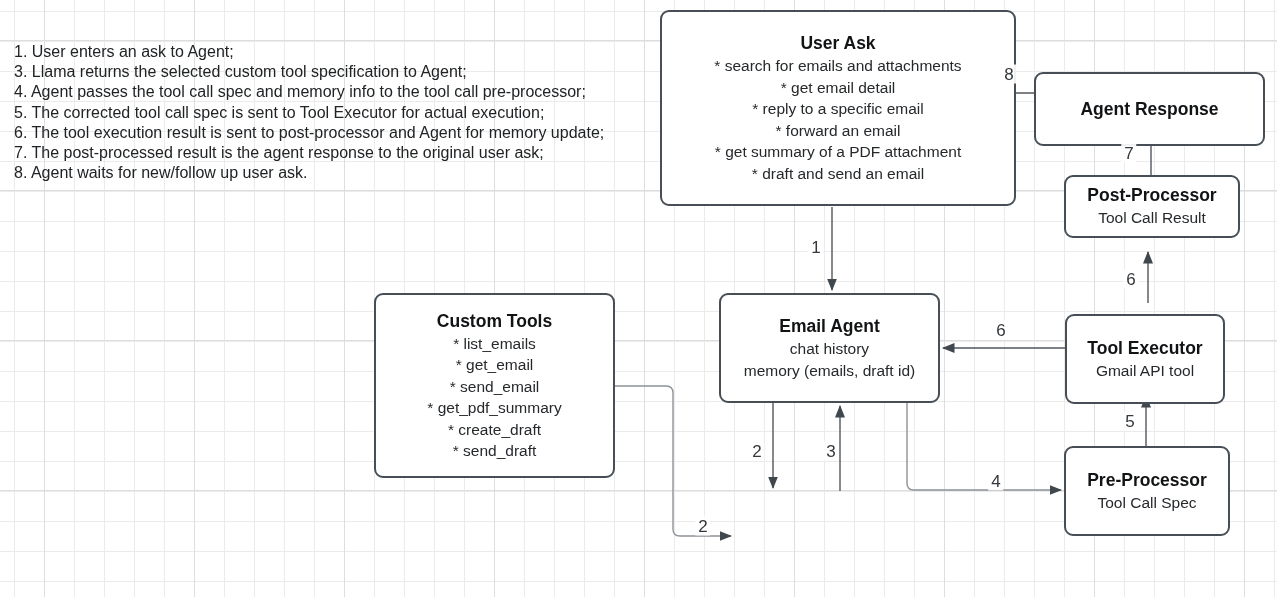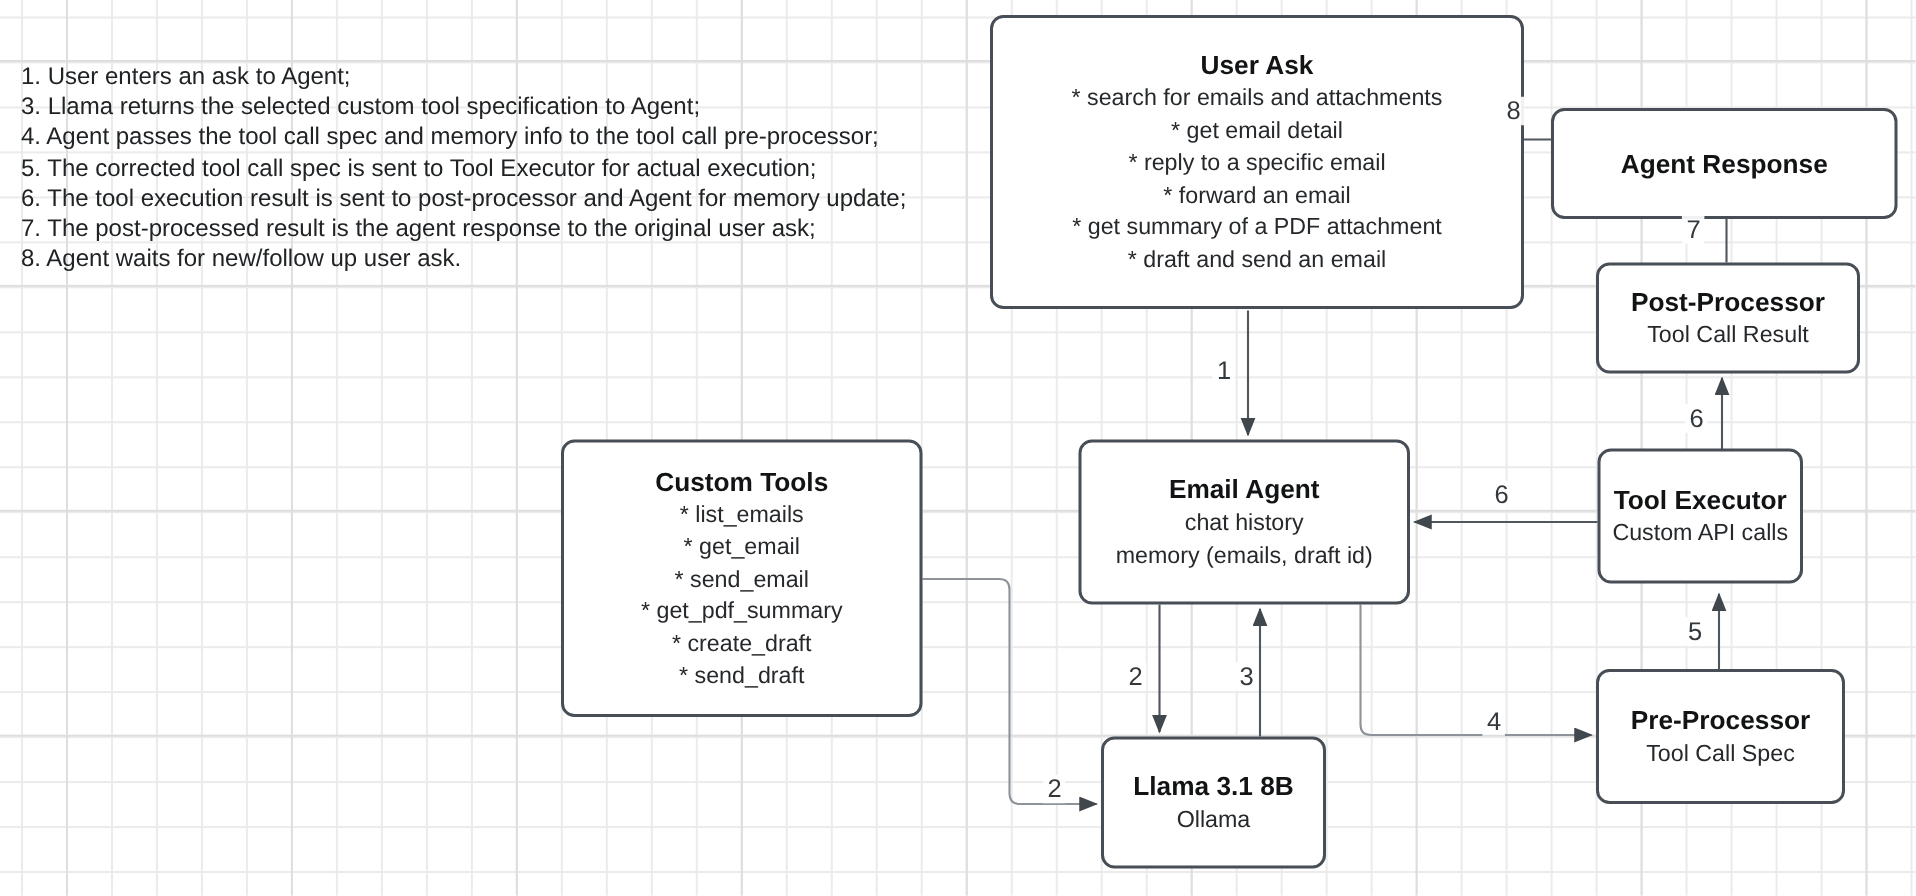--- a/index.html
+++ b/index.html
@@ -108,28 +108,28 @@
     <div class="node-line">* reply to a specific email</div>
     <div class="node-line">* forward an email</div>
     <div class="node-line">* get summary of a PDF attachment</div>
     <div class="node-line">* draft and send an email</div>
   </div>
 
   <div class="node" style="left:1034px;top:72px;width:231px;height:74px;">
     <div class="node-title">Agent Response</div>
   </div>
 
-  <div class="node" style="left:1064px;top:175px;width:176px;height:74px;">
+  <div class="node" style="left:1064px;top:175px;width:176px;height:63px;">
     <div class="node-title">Post-Processor</div>
     <div class="node-line">Tool Call Result</div>
   </div>
 
-  <div class="node" style="left:1065px;top:299px;width:137px;height:90px;">
+  <div class="node" style="left:1065px;top:314px;width:160px;height:90px;">
     <div class="node-title">Tool Executor</div>
-    <div class="node-line">Custom API calls</div>
+    <div class="node-line">Gmail API tool</div>
   </div>
 
   <div class="node" style="left:1064px;top:446px;width:166px;height:90px;">
     <div class="node-title">Pre-Processor</div>
     <div class="node-line">Tool Call Spec</div>
   </div>
 
   <div class="node" style="left:719px;top:293px;width:221px;height:110px;">
     <div class="node-title">Email Agent</div>
     <div class="node-line">chat history</div>
@@ -139,24 +139,20 @@
   <div class="node" style="left:374px;top:293px;width:241px;height:185px;">
     <div class="node-title">Custom Tools</div>
     <div class="node-line">* list_emails</div>
     <div class="node-line">* get_email</div>
     <div class="node-line">* send_email</div>
     <div class="node-line">* get_pdf_summary</div>
     <div class="node-line">* create_draft</div>
     <div class="node-line">* send_draft</div>
   </div>
 
-  <div class="node" style="left:734px;top:491px;width:150px;height:88px;">
-    <div class="node-title">Llama 3.1 8B</div>
-    <div class="node-line">Ollama</div>
-  </div>
 
   <div class="edge-label" style="left:816px;top:247px;">1</div>
   <div class="edge-label" style="left:757px;top:451px;">2</div>
   <div class="edge-label" style="left:831px;top:451px;">3</div>
   <div class="edge-label" style="left:703px;top:526px;">2</div>
   <div class="edge-label" style="left:996px;top:481px;">4</div>
   <div class="edge-label" style="left:1130px;top:421px;">5</div>
   <div class="edge-label" style="left:1001px;top:330px;">6</div>
   <div class="edge-label" style="left:1131px;top:279px;">6</div>
   <div class="edge-label" style="left:1129px;top:153px;">7</div>

